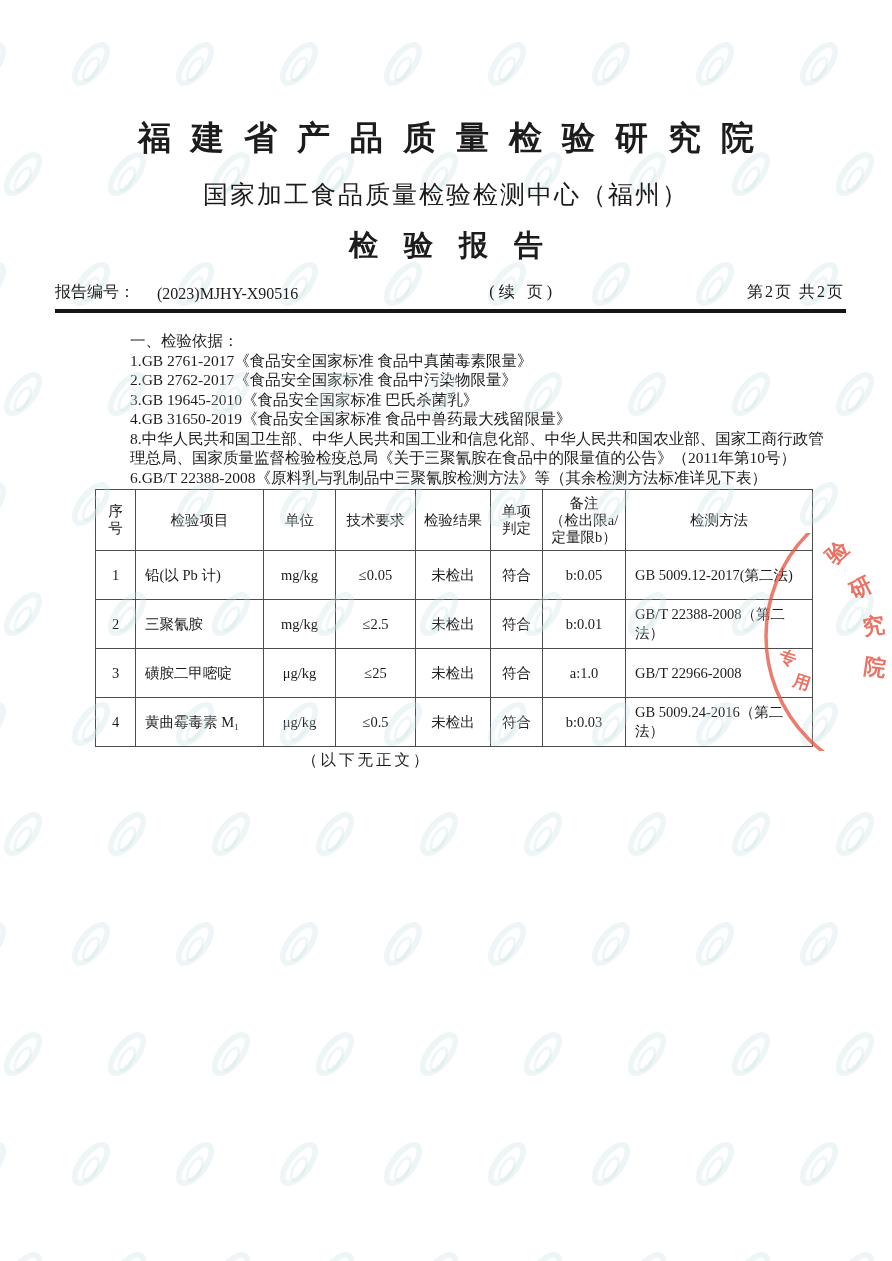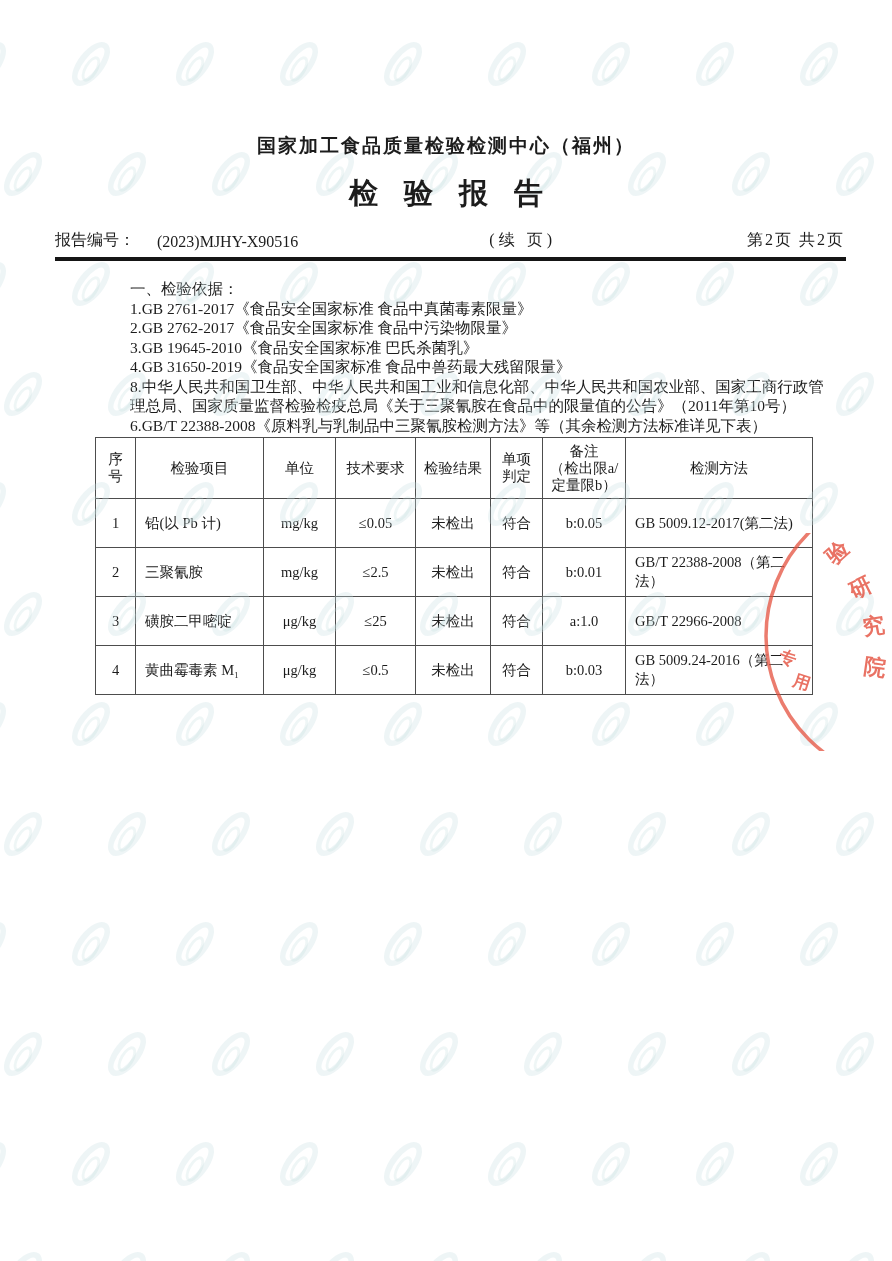--- a/index.html
+++ b/index.html
@@ -25,21 +25,21 @@
     content:"";position:absolute;left:3px;top:10px;width:8px;height:22px;
     border:3px solid rgba(198,222,224,0.28);border-radius:50%;
     transform:rotate(-8deg);
   }
   .header{position:relative;text-align:center;padding-top:116px;}
   .org-title{
     font-size:33px;font-weight:bold;letter-spacing:20px;
     white-space:nowrap;text-indent:20px;
   }
   .center-name{
-    font-size:19px;font-weight:bold;letter-spacing:2px;margin-top:17px;
+    font-size:25px;font-weight:normal;letter-spacing:2px;margin-top:17px;
   }
   .report-title{
     font-size:29px;font-weight:bold;letter-spacing:26px;text-indent:26px;
     margin-top:15px;white-space:nowrap;
   }
   .info-row{
     position:relative;margin:16px 47px 0 55px;
     display:flex;align-items:flex-end;
     font-size:16px;
   }
@@ -195,20 +195,21 @@
       <span class="wm" style="left: 218px; top: 1248px;"></span>
       <span class="wm" style="left: 322px; top: 1248px;"></span>
       <span class="wm" style="left: 426px; top: 1248px;"></span>
       <span class="wm" style="left: 530px; top: 1248px;"></span>
       <span class="wm" style="left: 634px; top: 1248px;"></span>
       <span class="wm" style="left: 738px; top: 1248px;"></span>
       <span class="wm" style="left: 842px; top: 1248px;"></span>
     </div>
 
   <div class="header">
+    <div class="org-title">福建省产品质量检验研究院</div>
     <div class="center-name">国家加工食品质量检验检测中心（福州）</div>
     <div class="report-title">检验报告</div>
   </div>
 
   <div class="info-row">
     <span class="info-left">报告编号：</span>
     <span class="info-left info-no">(2023)MJHY-X90516</span>
     <span class="info-mid">(续 页)</span>
     <span class="info-right">第2页 共2页</span>
   </div>
@@ -290,20 +291,21 @@
           <td>μg/kg</td>
           <td>≤0.5</td>
           <td>未检出</td>
           <td>符合</td>
           <td>b:0.03</td>
           <td class="al">GB 5009.24-2016（第二法）</td>
         </tr>
       </tbody>
   </table>
 
+  <div class="note">（以下无正文）</div>
 
   <svg class="stamp" viewBox="0 0 132 218" xmlns="http://www.w3.org/2000/svg">
     <circle cx="152" cy="103" r="146" fill="none" stroke="#e4503e" stroke-width="3.5" opacity="0.75"></circle>
     <g id="stamp-chars" font-family="'Liberation Serif','DejaVu Serif',serif" font-weight="bold" fill="#e4503e" opacity="0.8">
         <text x="74" y="32" font-size="22" transform="rotate(-42 74 32)">验</text>
         <text x="94" y="66" font-size="22" transform="rotate(-26 94 66)">研</text>
         <text x="104" y="102" font-size="22" transform="rotate(-10 104 102)">究</text>
         <text x="103" y="140" font-size="22" transform="rotate(8 103 140)">院</text>
         <text x="18" y="128" font-size="17" transform="rotate(18 18 128)">专</text>
         <text x="32" y="152" font-size="17" transform="rotate(18 32 152)">用</text>

